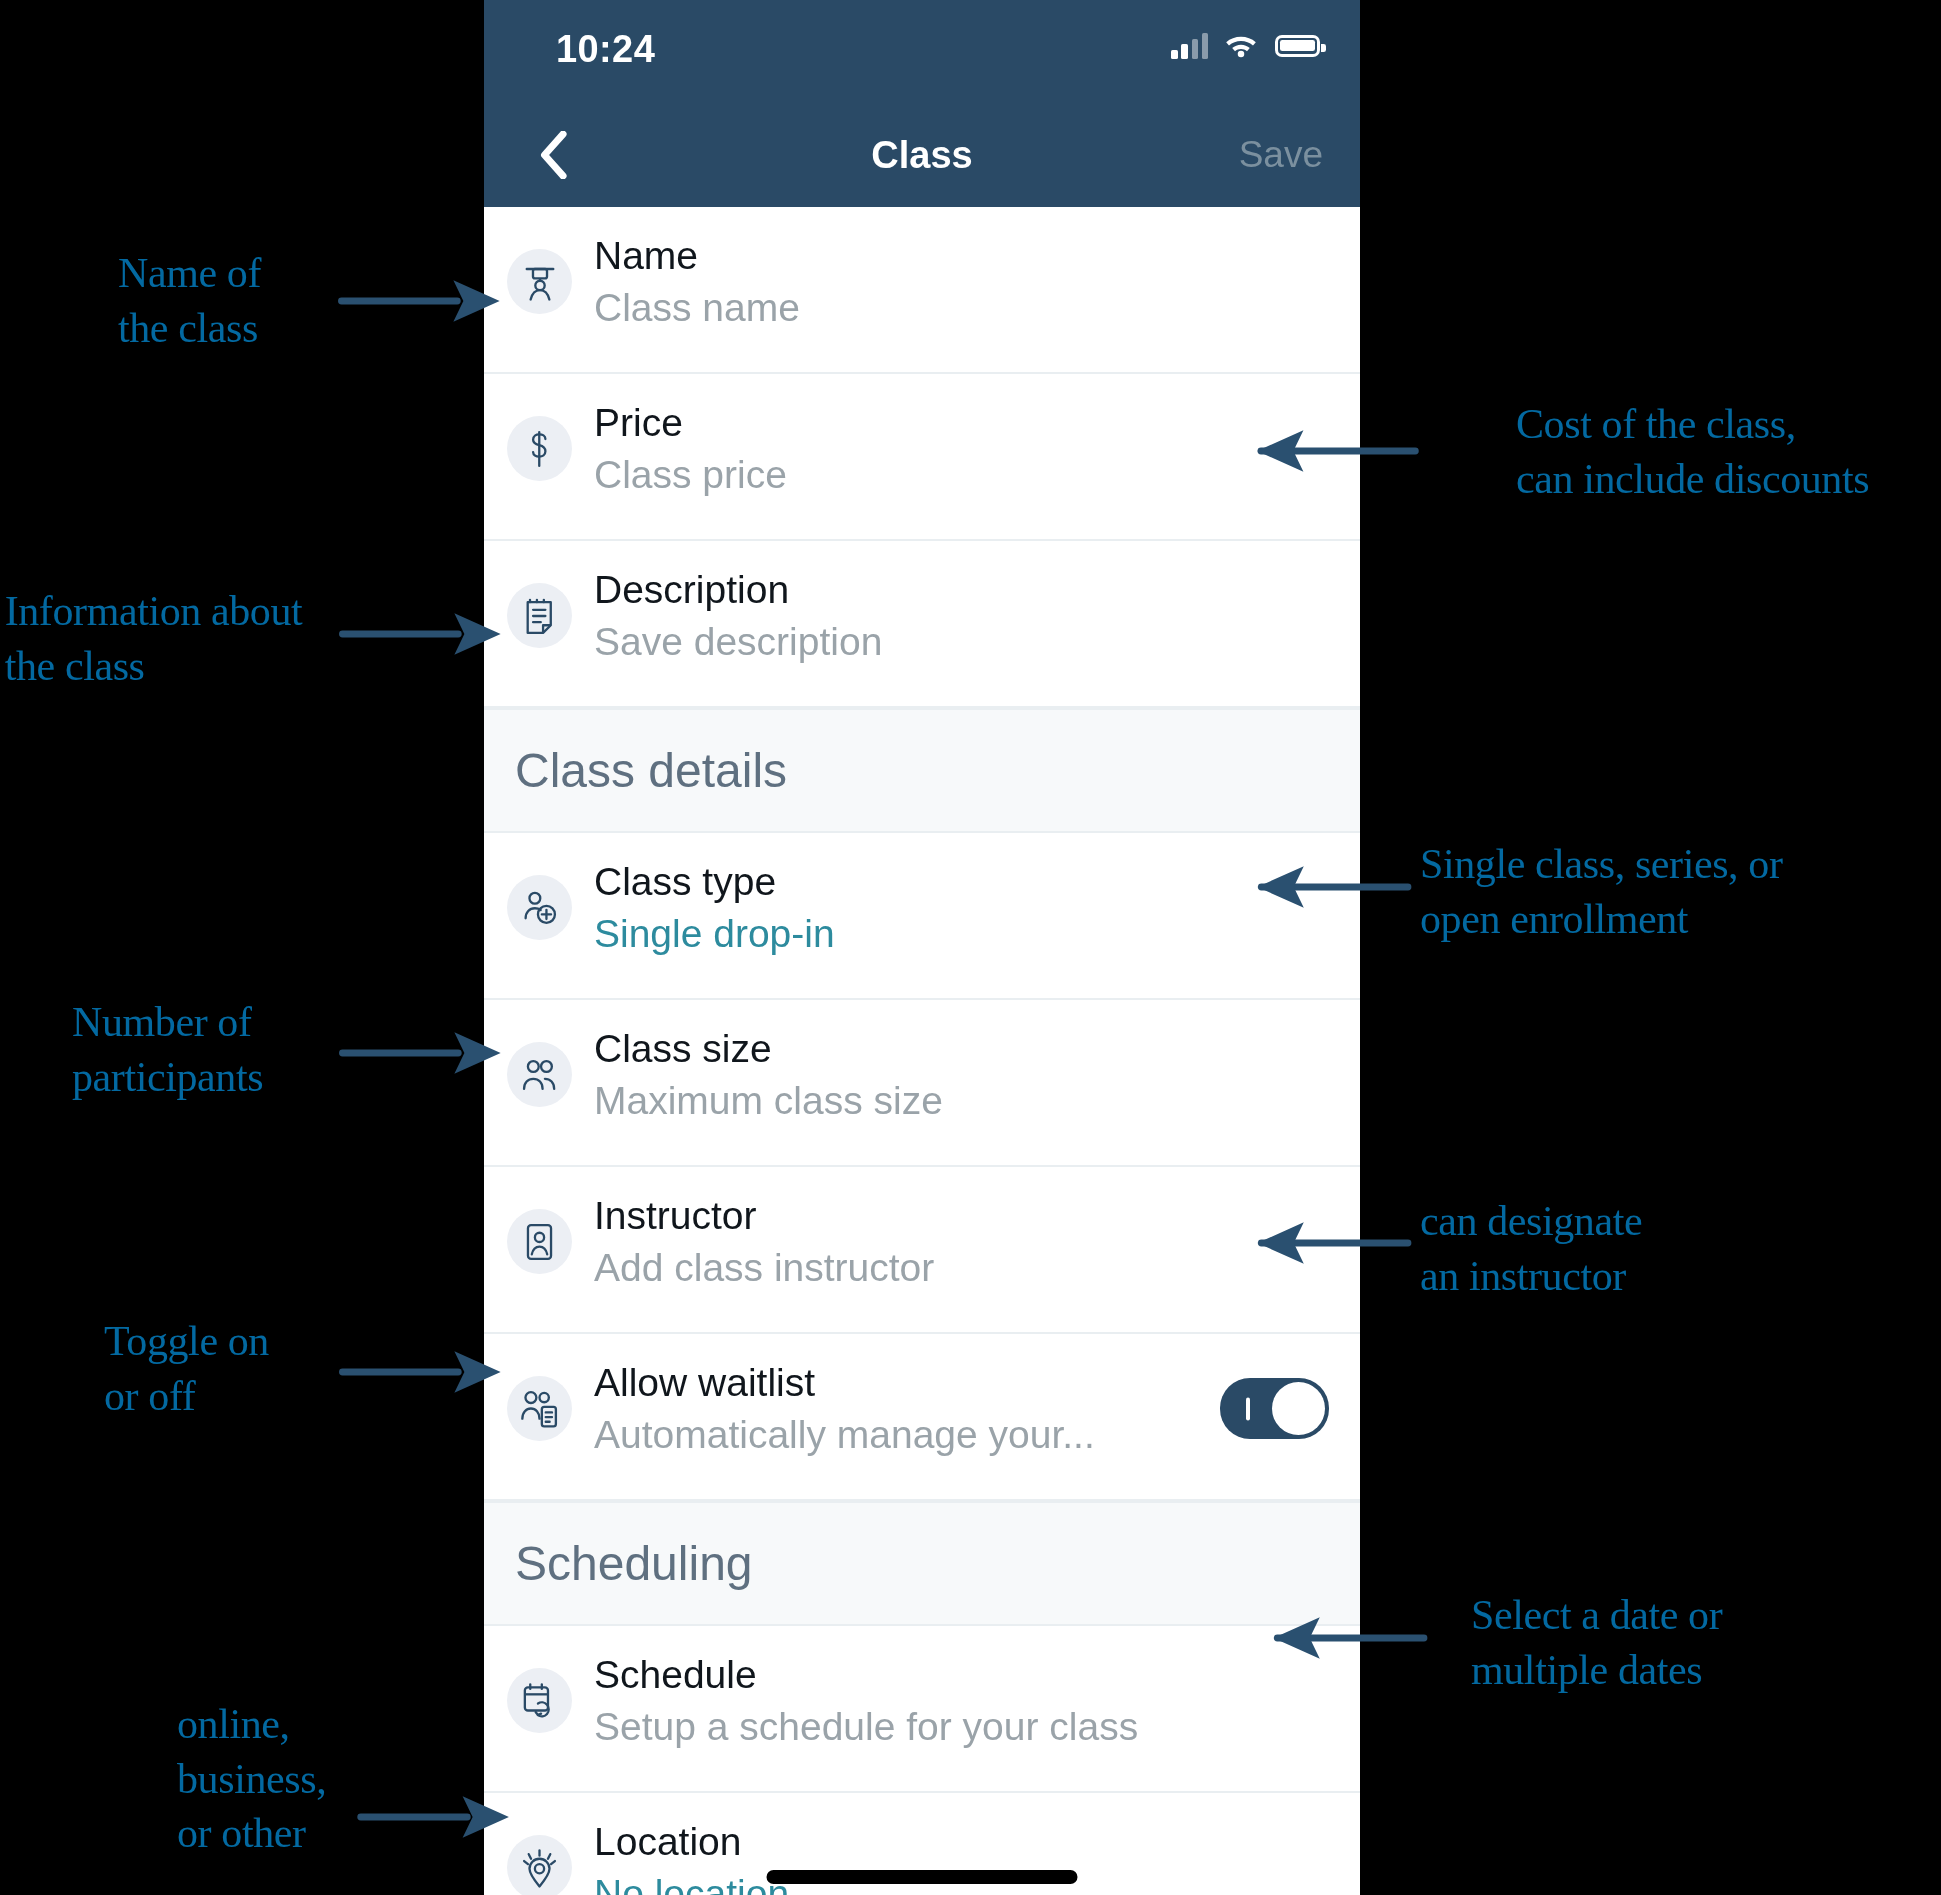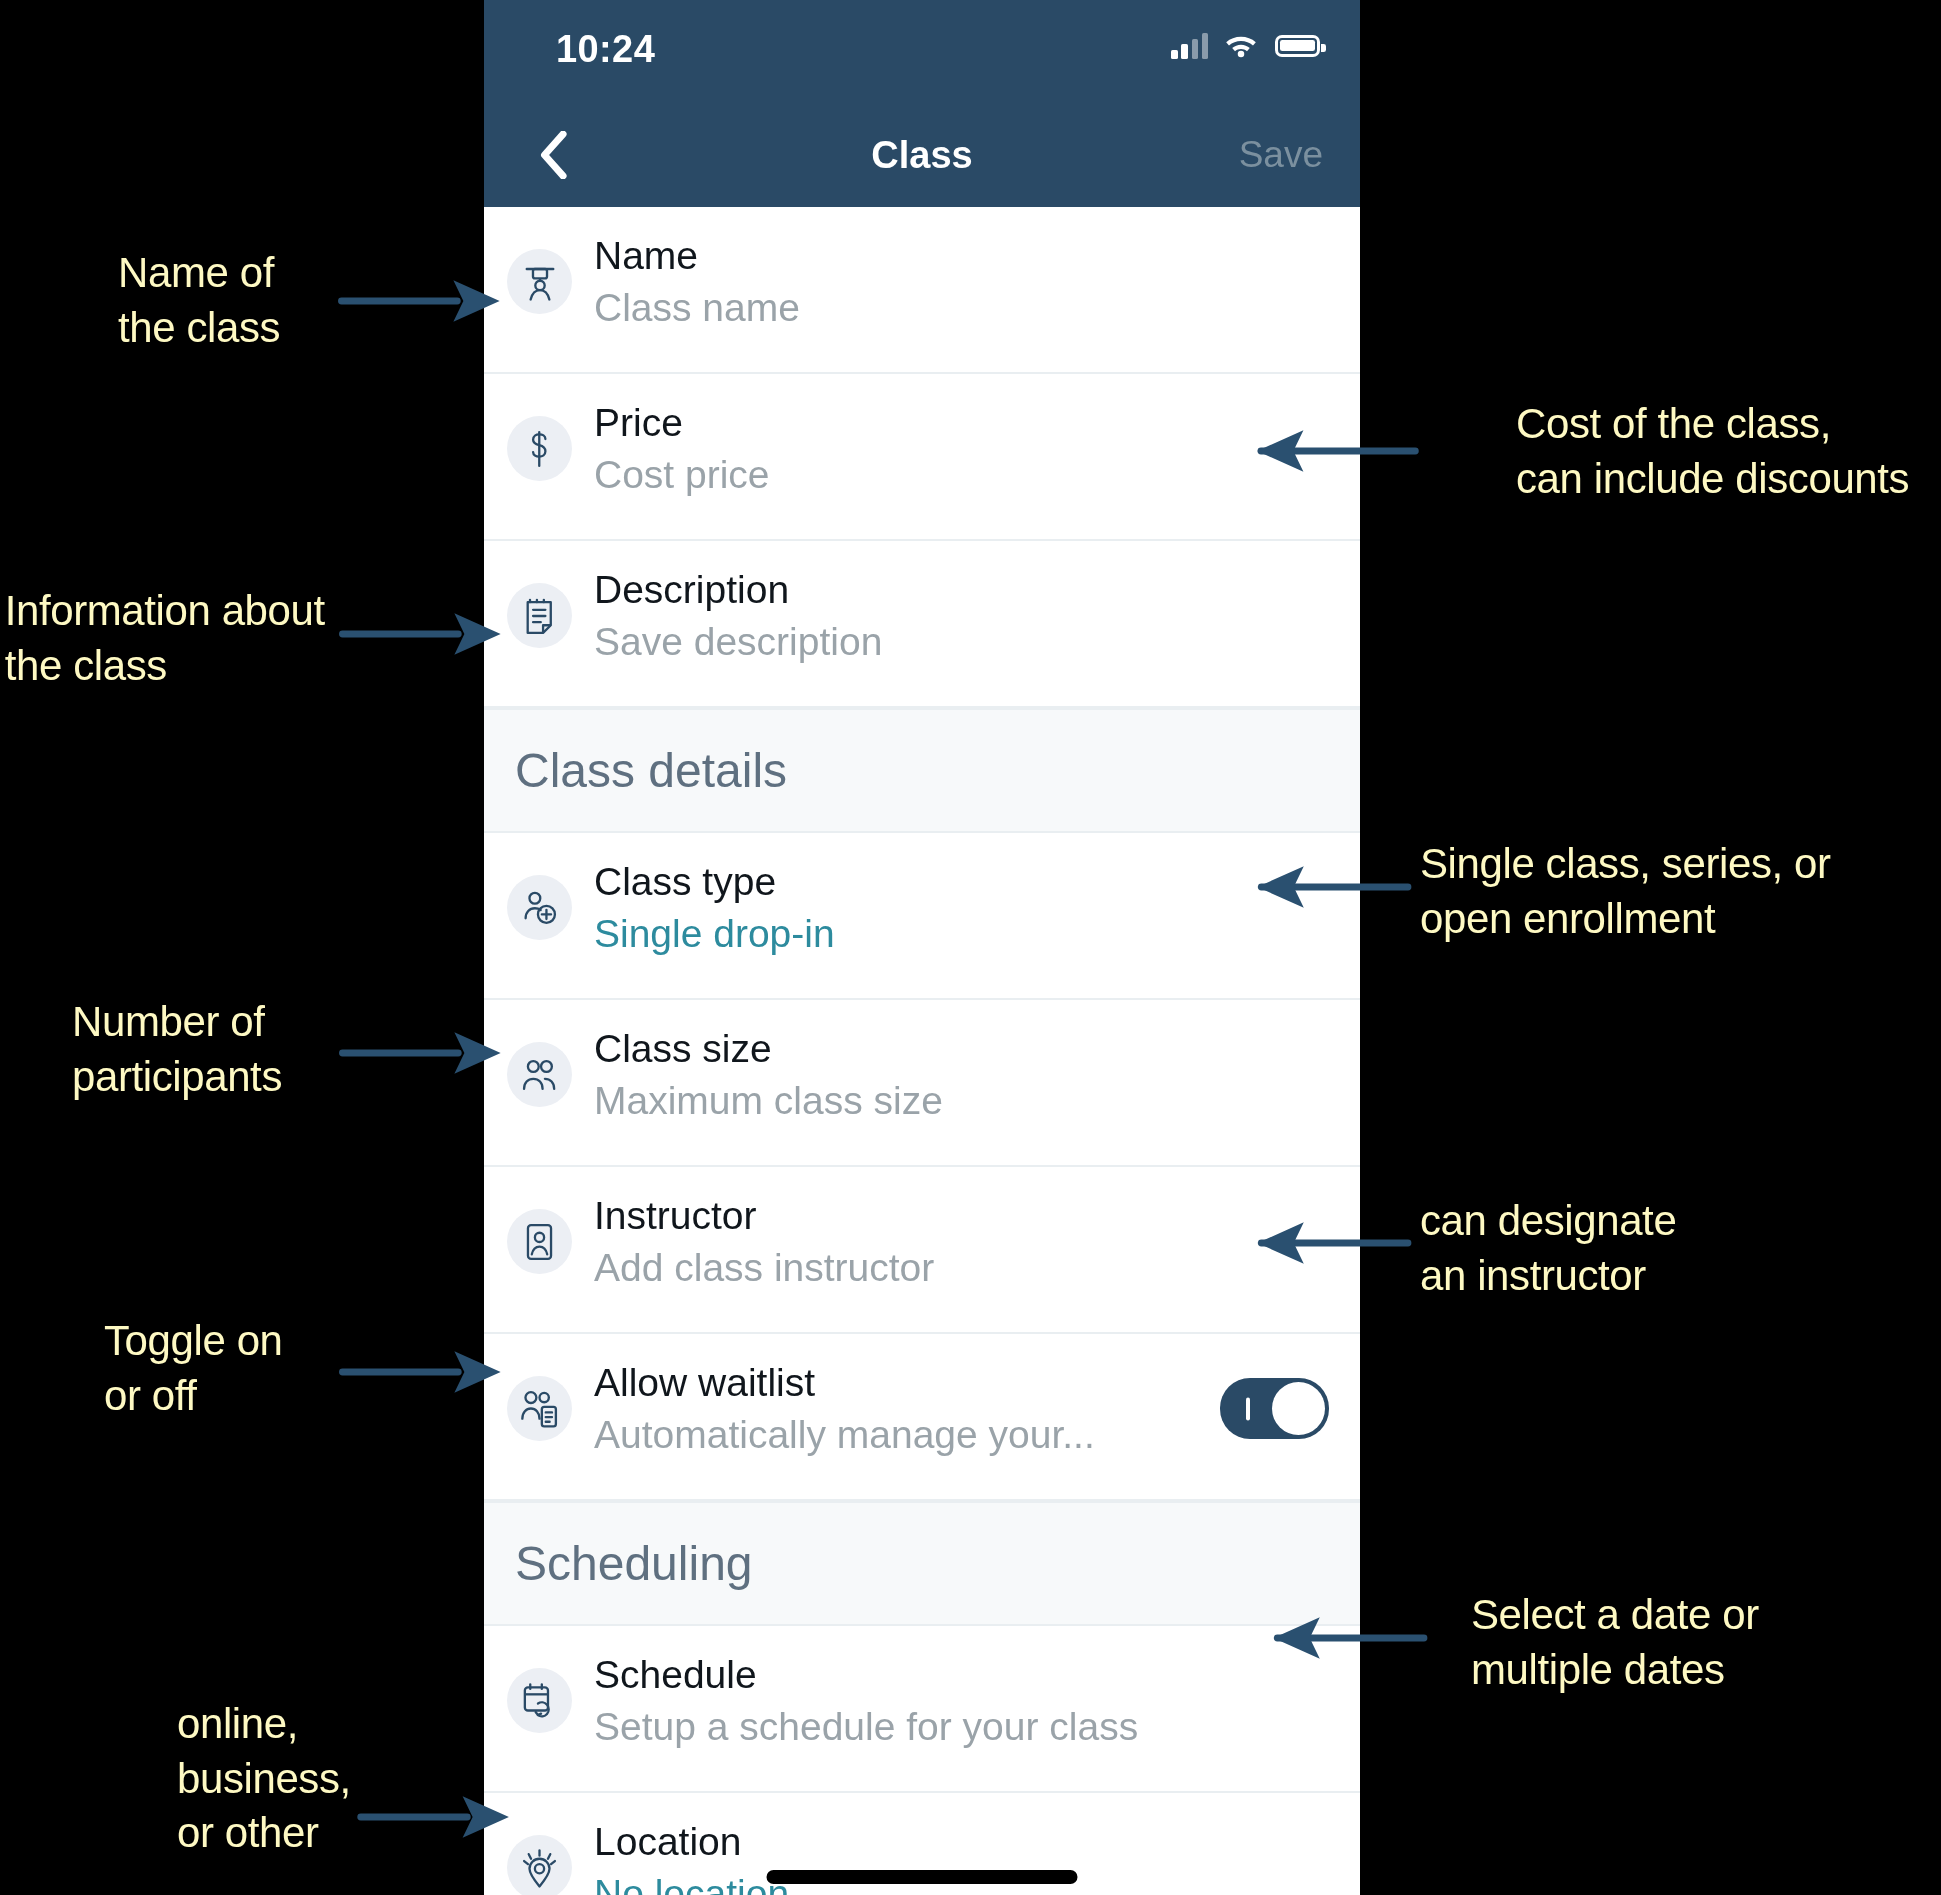--- a/index.html
+++ b/index.html
@@ -164,22 +164,22 @@
     left: 50%; transform: translateX(-50%);
     bottom: 12.5px;
     width: 311px; height: 14px;
     border-radius: 7px;
     background: #000000;
   }
 
   
   .ann {
     position: absolute;
-    color: #fef9c3;
-    font-family: Liberation Sans, sans-serif;
+    color: #0369a1;
+    font-family: Liberation Serif, serif;
     font-size: 42px;
     line-height: 1.30;
     white-space: pre-line;
     letter-spacing: -0.4px;
   }
   .ann.right-al { text-align: left; }
 
   .arrow { position: absolute; }
   .arrow svg { display: block; overflow: visible; }
 </style>
@@ -242,21 +242,21 @@
 
       <div class="row">
         <div class="row-icon">
           <svg width="26.5" height="40" viewBox="0 0 34 52">
             <path d="M17 4 v44" stroke="#2a4a66" stroke-width="3" stroke-linecap="round" fill="none"></path>
             <path d="M25 13 c0-4-4-6-8-6 s-8 2-8 7 c0 4 4 6 8 7 s8 3 8 8 c0 5-4 7-8 7 s-8-2-8-6" fill="none" stroke="#2a4a66" stroke-width="3" stroke-linecap="round"></path>
           </svg>
         </div>
         <div class="row-text">
           <div class="row-title">Price</div>
-          <div class="row-sub">Cost price</div>
+          <div class="row-sub">Class price</div>
         </div>
       </div>
 
       <div class="row">
         <div class="row-icon">
           <svg width="34" height="40" viewBox="0 0 44 52">
             <path d="M9 5 v3 M18 5 v3 M27 5 v3" stroke="#2a4a66" stroke-width="3" stroke-linecap="round"></path>
             <path d="M6 8 h30 v30 l-10 10 h-20 z" fill="none" stroke="#2a4a66" stroke-width="3" stroke-linejoin="round"></path>
             <path d="M26 48 v-10 h10" fill="none" stroke="#2a4a66" stroke-width="3" stroke-linejoin="round"></path>
             <path d="M13 18 h16 M13 26 h16 M13 34 h10" stroke="#2a4a66" stroke-width="3" stroke-linecap="round"></path>

